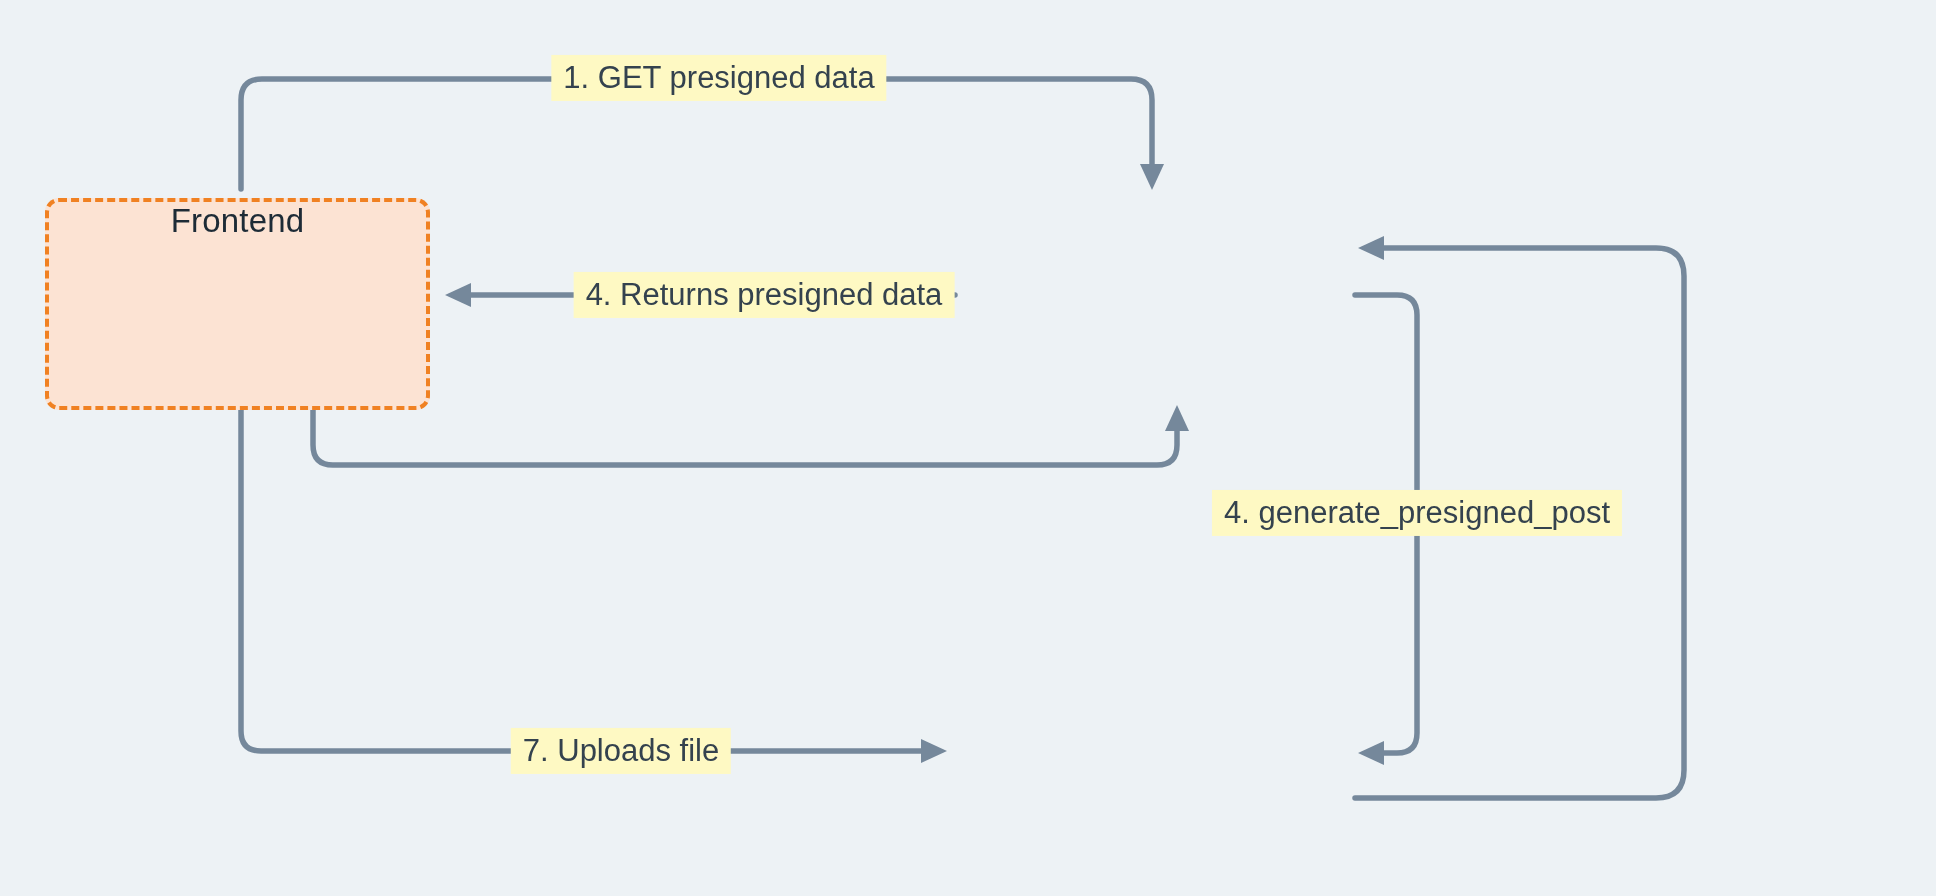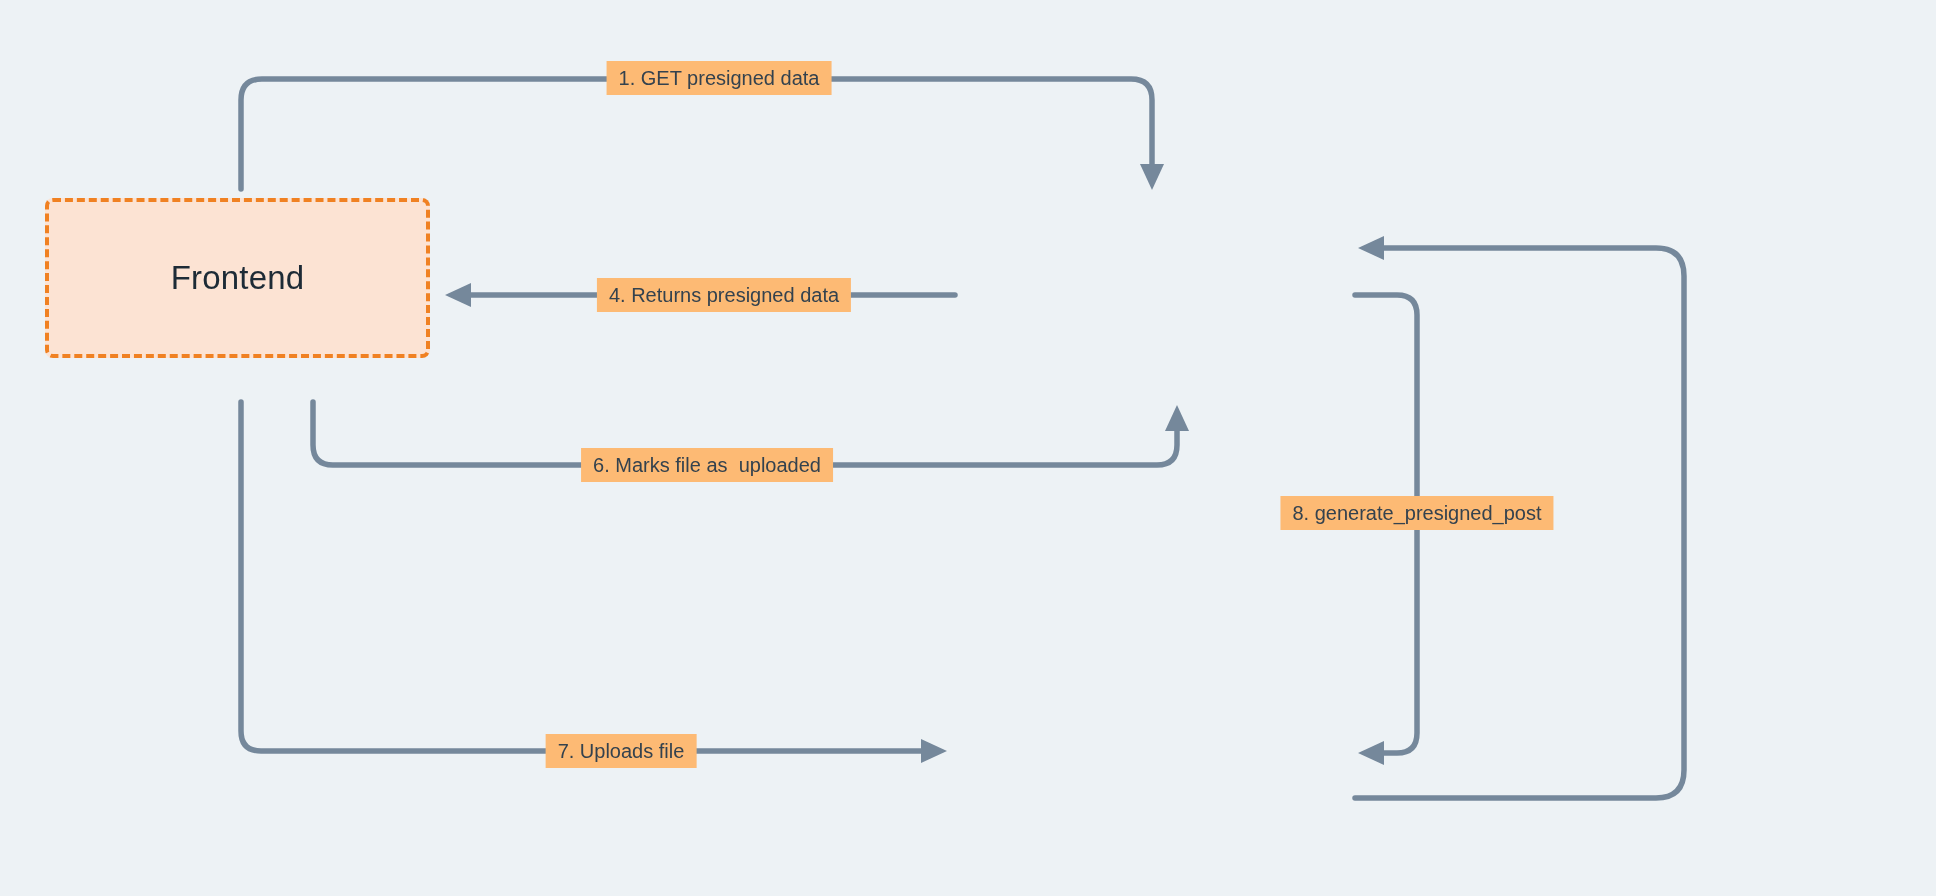--- a/index.html
+++ b/index.html
@@ -16,54 +16,53 @@
   }
   .stage svg.wires {
     position: absolute;
     left: 0;
     top: 0;
     z-index: 0;
   }
   .node {
     position: absolute;
     width: 385px;
-    height: 160px;
+    height: 212px;
     box-sizing: border-box;
     background: #fce3d3;
     border: 4px dashed #f08122;
-    border-radius: 8px;
+    border-radius: 14px;
     display: flex;
-    align-items: center;
     justify-content: center;
     z-index: 2;
   }
   .node .node-label {
     font-size: 33px;
     font-weight: 500;
     color: #1d2b36;
     letter-spacing: 0.2px;
   }
   .node-frontend { left: 45px;  top: 198px; }
   .node-django   { left: 960px; top: 198px; }
   .node-aws-s3   { left: 960px; top: 653px; }
 
   .edge-label {
     position: absolute;
     transform: translate(-50%, -50%);
-    background: #fdba74;
+    background: #fef9c3;
     padding: 6px 12px;
-    font-size: 20px;
+    font-size: 31px;
     font-weight: 500;
     color: #34424e;
     white-space: pre;
     z-index: 1;
     line-height: 1.1;
   }
   .edge-label-1 { left: 719px;  top: 78px;  }
-  .edge-label-4 { left: 724px;  top: 295px; }
+  .edge-label-4 { left: 764px;  top: 295px; }
   .edge-label-6 { left: 707px;  top: 465px; }
   .edge-label-5 { left: 621px;  top: 751px; }
   .edge-label-2 { left: 1417px; top: 513px; }
   .edge-label-3 { left: 1670px; top: 348px; }
 
   .wires path {
     fill: none;
     stroke: #75889b;
     stroke-width: 5.5;
     stroke-linecap: round;
@@ -110,18 +109,17 @@
       <path d="M 1355 798 L 1656 798 Q 1684 798 1684 770 L 1684 276 Q 1684 248 1656 248 L 1384 248"></path>
       <polygon points="1358,248 1384,236 1384,260"></polygon>
     </g>
   </svg>
 
   <div class="node node-frontend">
     <span class="node-label">Frontend</span>
   </div>
 
   <div class="edge-label edge-label-1">1. GET presigned data</div>
-  <div class="edge-label edge-label-2">8. generate_presigned_post</div>
+  <div class="edge-label edge-label-2">4. generate_presigned_post</div>
   <div class="edge-label edge-label-4">4. Returns presigned data</div>
   <div class="edge-label edge-label-5">7. Uploads file</div>
-  <div class="edge-label edge-label-6">6. Marks file as  uploaded</div>
 
 </div>
 
 </body></html>

